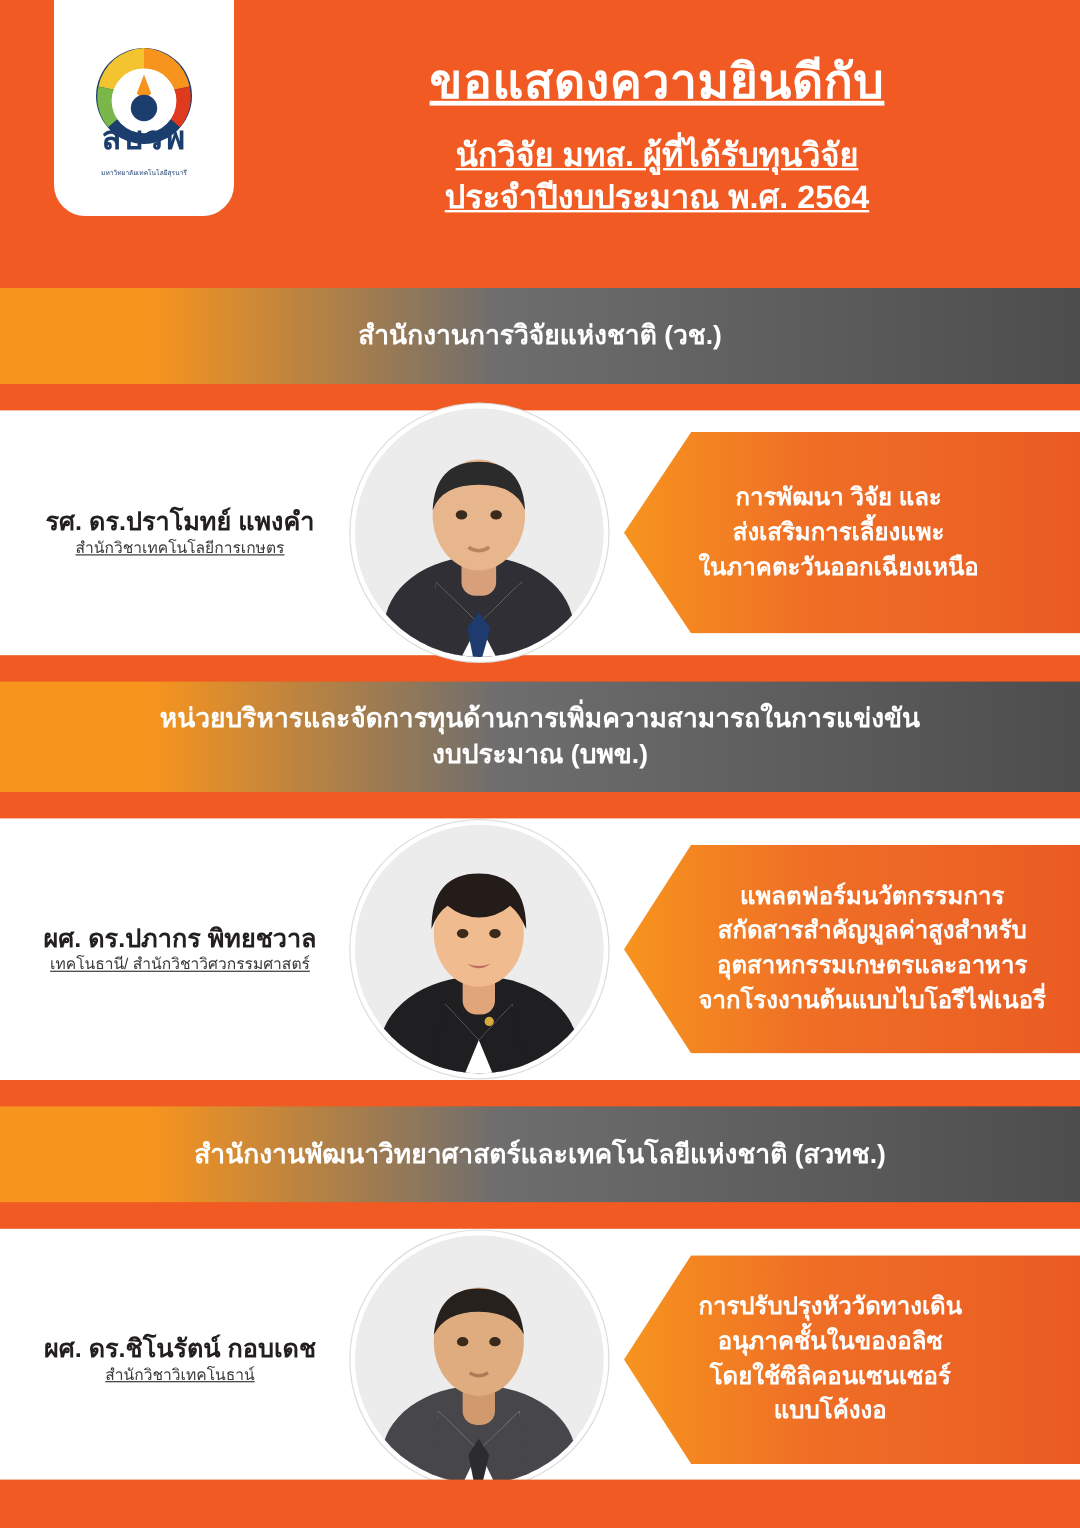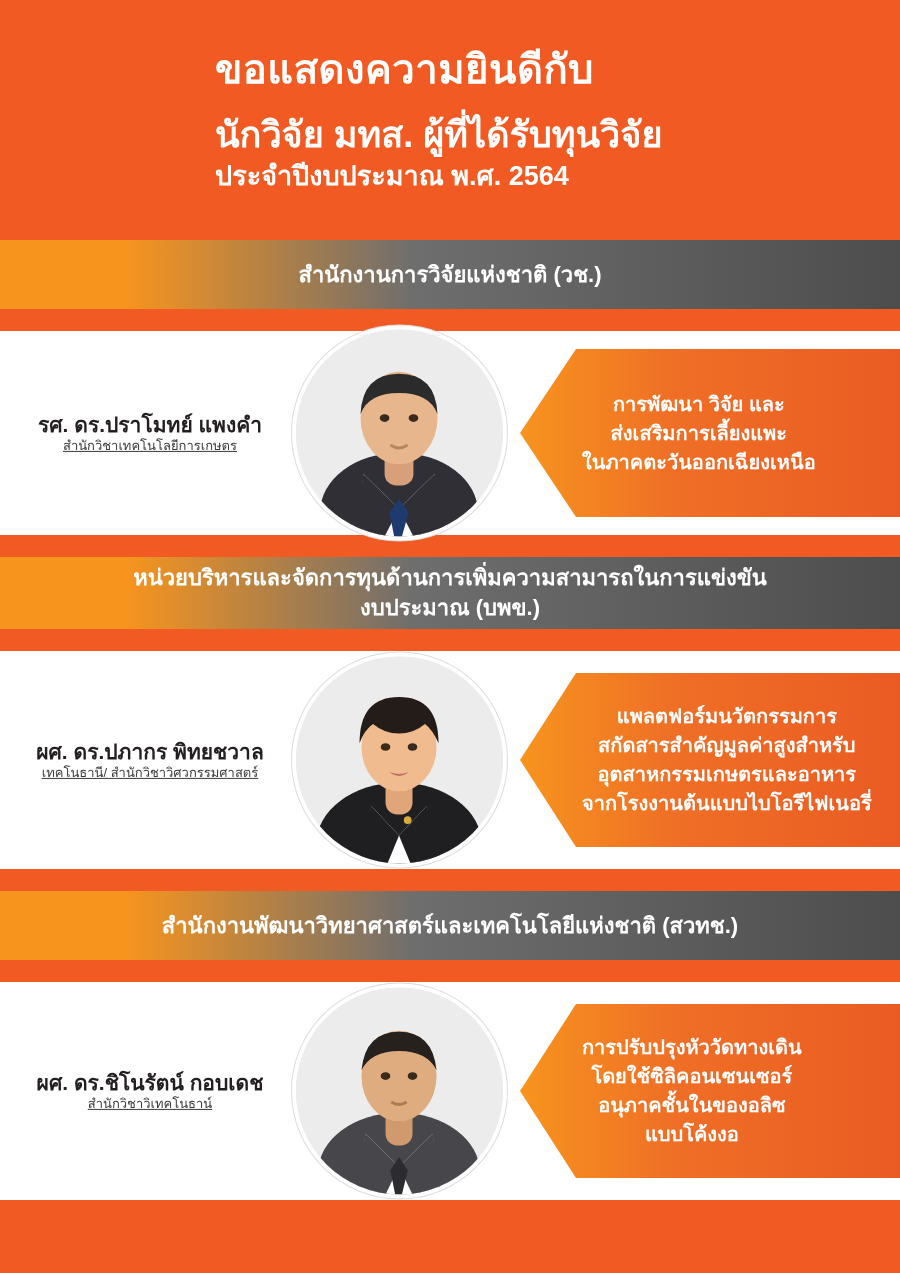--- a/index.html
+++ b/index.html
@@ -52,54 +52,56 @@
     left: 0; right: 0; bottom: 4px;
     text-align: center;
     font-size: 5.5px;
     color: #1b3e6f;
   }
   .header-texts {
     position: absolute;
     left: 215px;
     right: 20px;
     top: 44px;
+    text-align: center;
     color: #ffffff;
+    text-decoration: underline;
   }
   .title-main {
     font-size: 40px;
     font-weight: bold;
     line-height: 1.25;
     letter-spacing: 0.5px;
   }
   .title-sub1 {
-    font-size: 36px;
+    font-size: 27px;
     font-weight: bold;
     margin-top: 18px;
     line-height: 1.3;
   }
   .title-sub2 {
     font-size: 27px;
     font-weight: bold;
     margin-top: 0;
     line-height: 1.3;
   }
 
   
   .agency-bar {
     position: relative;
-    height: 69px;
+    height: 80px;
     background: linear-gradient(90deg, #f7941e 0%, #f7941e 14%, #6e6e6e 46%, #4d4d4d 100%);
     display: flex;
     align-items: center;
     justify-content: center;
     color: #ffffff;
     text-align: center;
     padding: 0 30px;
   }
-  .agency-bar.tall { height: 72px; }
+  .agency-bar.tall { height: 92px; }
   .agency-bar .agency-label {
     font-size: 22px;
     font-weight: bold;
     line-height: 1.35;
   }
 
   
   .person-row {
     position: relative;
     height: 248px;
@@ -180,20 +182,36 @@
     height: 40px;
     background: #f15a22;
   }
 </style>
 </head>
 <body>
 
 <div class="page">
 
   <div class="header">
+    <div class="logo-card">
+      <div class="logo-inner">
+        <svg viewBox="0 0 124 124" width="124" height="124">
+          <circle cx="62" cy="52" r="40" fill="#1b3e6f"></circle>
+          <path d="M62 12 A40 40 0 0 1 100 44 L62 52 Z" fill="#f7941e"></path>
+          <path d="M100 44 A40 40 0 0 1 92 78 L62 52 Z" fill="#e03a1e"></path>
+          <path d="M24 44 A40 40 0 0 1 62 12 L62 52 Z" fill="#f4c430"></path>
+          <path d="M24 44 A40 40 0 0 0 32 78 L62 52 Z" fill="#7ab648"></path>
+          <circle cx="62" cy="56" r="27" fill="#ffffff"></circle>
+          <path d="M62 34 L68 50 L62 56 L56 50 Z" fill="#f7941e"></path>
+          <circle cx="62" cy="62" r="11" fill="#1b3e6f"></circle>
+        </svg>
+        <div class="logo-text">สบวพ</div>
+        <div class="logo-sub">มหาวิทยาลัยเทคโนโลยีสุรนารี</div>
+      </div>
+    </div>
 
     <div class="header-texts">
       <div class="title-main">ขอแสดงความยินดีกับ</div>
       <div class="title-sub1">นักวิจัย มทส. ผู้ที่ได้รับทุนวิจัย</div>
       <div class="title-sub2">ประจำปีงบประมาณ พ.ศ. 2564</div>
     </div>
   </div>
 
   <div class="agency-bar">
     <div class="agency-label">สำนักงานการวิจัยแห่งชาติ (วช.)</div>
@@ -288,21 +306,21 @@
         <ellipse cx="107" cy="92" rx="39" ry="47" fill="#dfac80"></ellipse>
         <path d="M68 86 q4 -40 39 -40 q35 0 39 40 q-10 -20 -39 -20 q-29 0 -39 20 Z" fill="#26211d"></path>
         <ellipse cx="93" cy="92" rx="5" ry="4" fill="#3a2a1c"></ellipse>
         <ellipse cx="121" cy="92" rx="5" ry="4" fill="#3a2a1c"></ellipse>
         <path d="M99 119 q8 5 16 0" stroke="#ac7b55" stroke-width="3" fill="none"></path>
       </svg>
     </div>
     <div class="detail-banner tall">
       <div class="detail-text">
         <div>การปรับปรุงหัววัดทางเดิน</div>
+        <div>อนุภาคชั้นในของอลิซ</div>
         <div>โดยใช้ซิลิคอนเซนเซอร์</div>
-        <div>อนุภาคชั้นในของอลิซ</div>
         <div>แบบโค้งงอ</div>
       </div>
     </div>
   </div>
 
   <div class="bottom-filler"></div>
 </div>
 
 </body></html>

